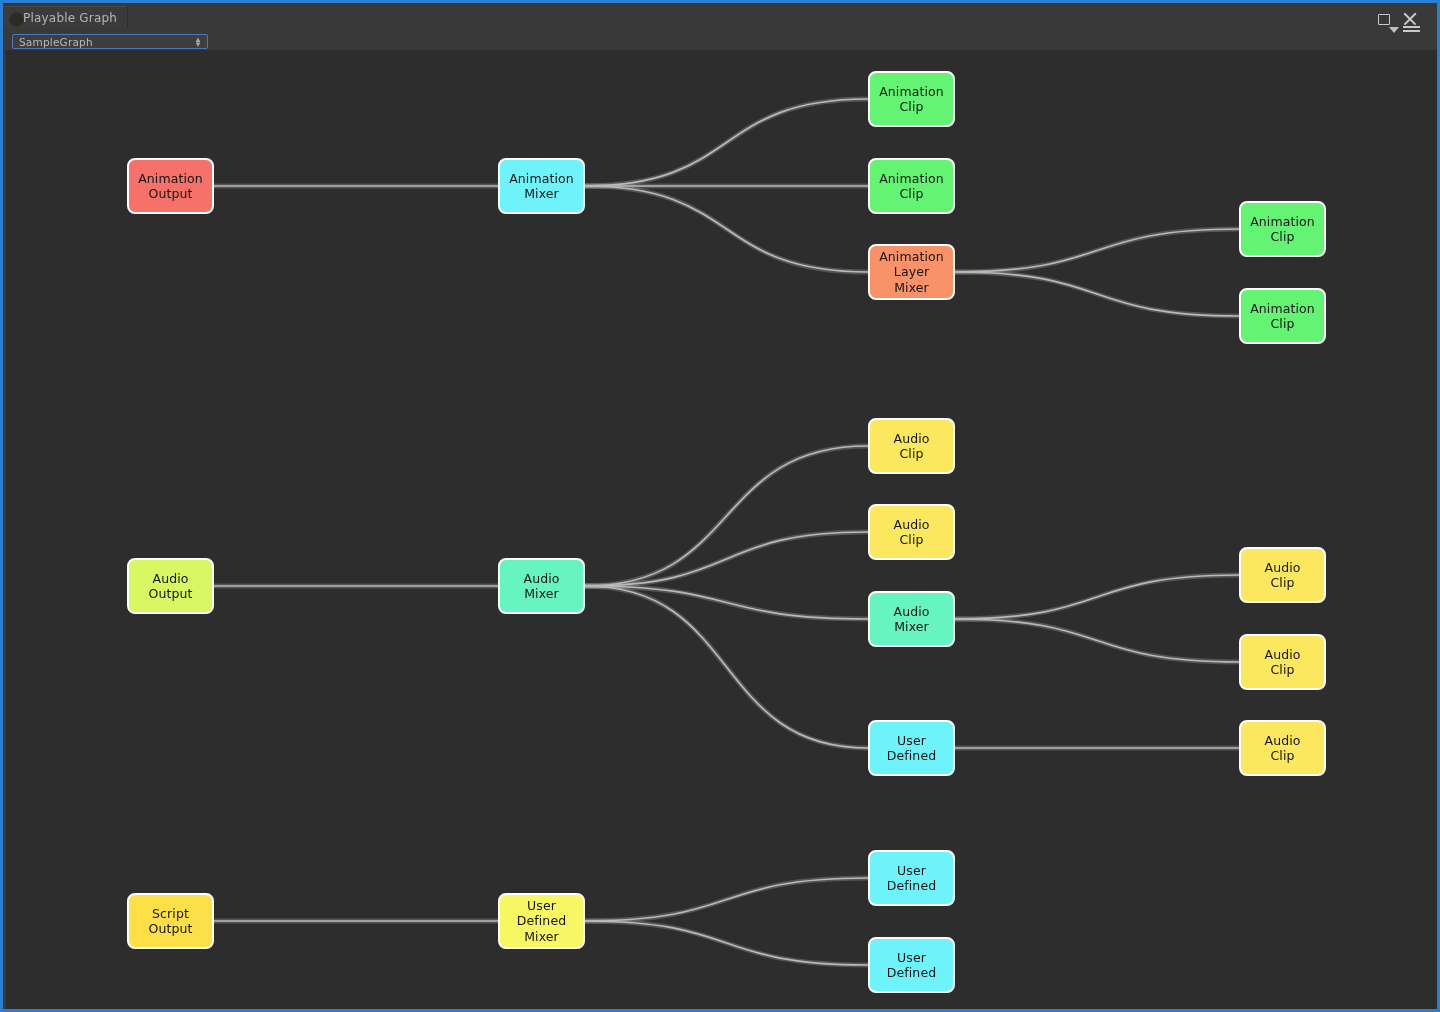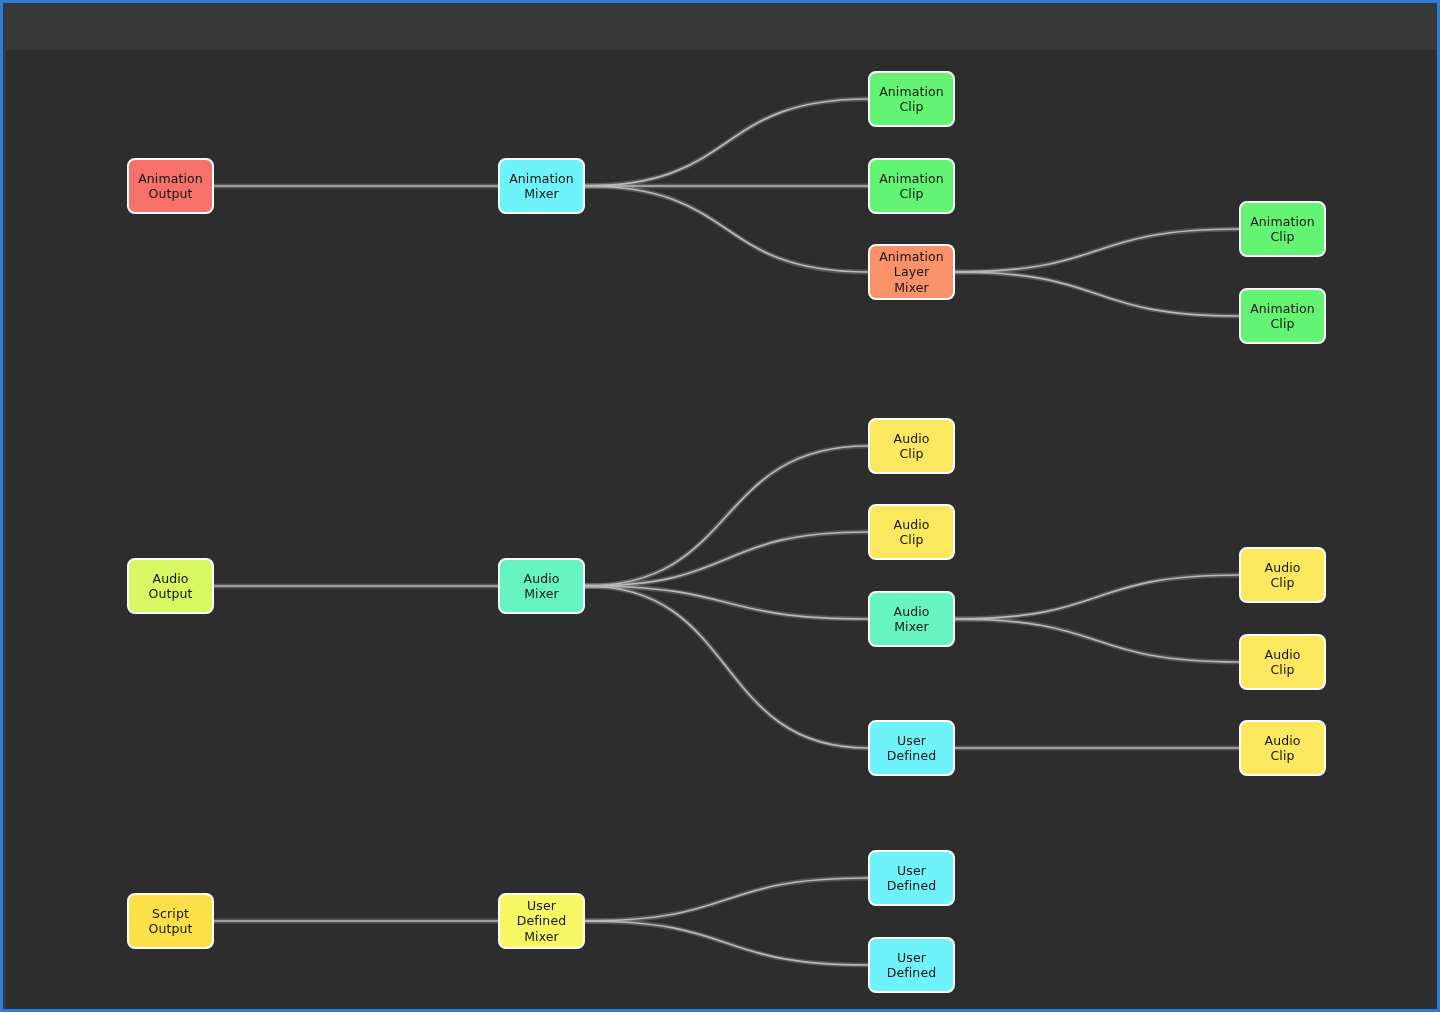--- a/index.html
+++ b/index.html
@@ -183,21 +183,47 @@
     cursor: default;
     user-select: none;
   }
   .node .label { width: 100%; padding: 0 2px; }
 </style>
 </head>
 <body>
 
 <div id="window">
 
-
+  <div id="titlebar">
+    <div id="tab">
+      <span id="tab-icon"></span>
+      <span>Playable Graph</span>
+    </div>
+
+    <div id="win-controls">
+      <div class="ctl" id="maximize-btn"></div>
+      <div class="ctl" id="close-btn"></div>
+      <div class="ctl" id="filter-icon"></div>
+      <div class="ctl" id="menu-icon">
+        <span></span>
+          <span></span>
+          <span></span>
+      </div>
+    </div>
+  </div>
+
+  <div id="toolbar">
+    <div id="graph-select">
+      <span>SampleGraph</span>
+      <span id="select-arrows">
+        <i>▴</i>
+        <i>▾</i>
+      </span>
+    </div>
+  </div>
 
   <div id="canvas">
     <svg id="edges" viewBox="0 0 1434 962" preserveAspectRatio="none">
         <path d="M 208 136 C 364.20000000000005 136, 335.79999999999995 136, 492 136" fill="none" stroke="#b9b9b9" stroke-opacity="0.28" stroke-width="5"></path>
         <path d="M 208 136 C 364.20000000000005 136, 335.79999999999995 136, 492 136" fill="none" stroke="#b9b9b9" stroke-width="1.7"></path>
         <path d="M 579 136 C 734.65 136, 706.35 49, 862 49" fill="none" stroke="#b9b9b9" stroke-opacity="0.28" stroke-width="5"></path>
         <path d="M 579 136 C 734.65 136, 706.35 49, 862 49" fill="none" stroke="#b9b9b9" stroke-width="1.7"></path>
         <path d="M 579 136 C 734.65 136, 706.35 136, 862 136" fill="none" stroke="#b9b9b9" stroke-opacity="0.28" stroke-width="5"></path>
         <path d="M 579 136 C 734.65 136, 706.35 136, 862 136" fill="none" stroke="#b9b9b9" stroke-width="1.7"></path>
         <path d="M 579 136 C 734.65 136, 706.35 222, 862 222" fill="none" stroke="#b9b9b9" stroke-opacity="0.28" stroke-width="5"></path>

